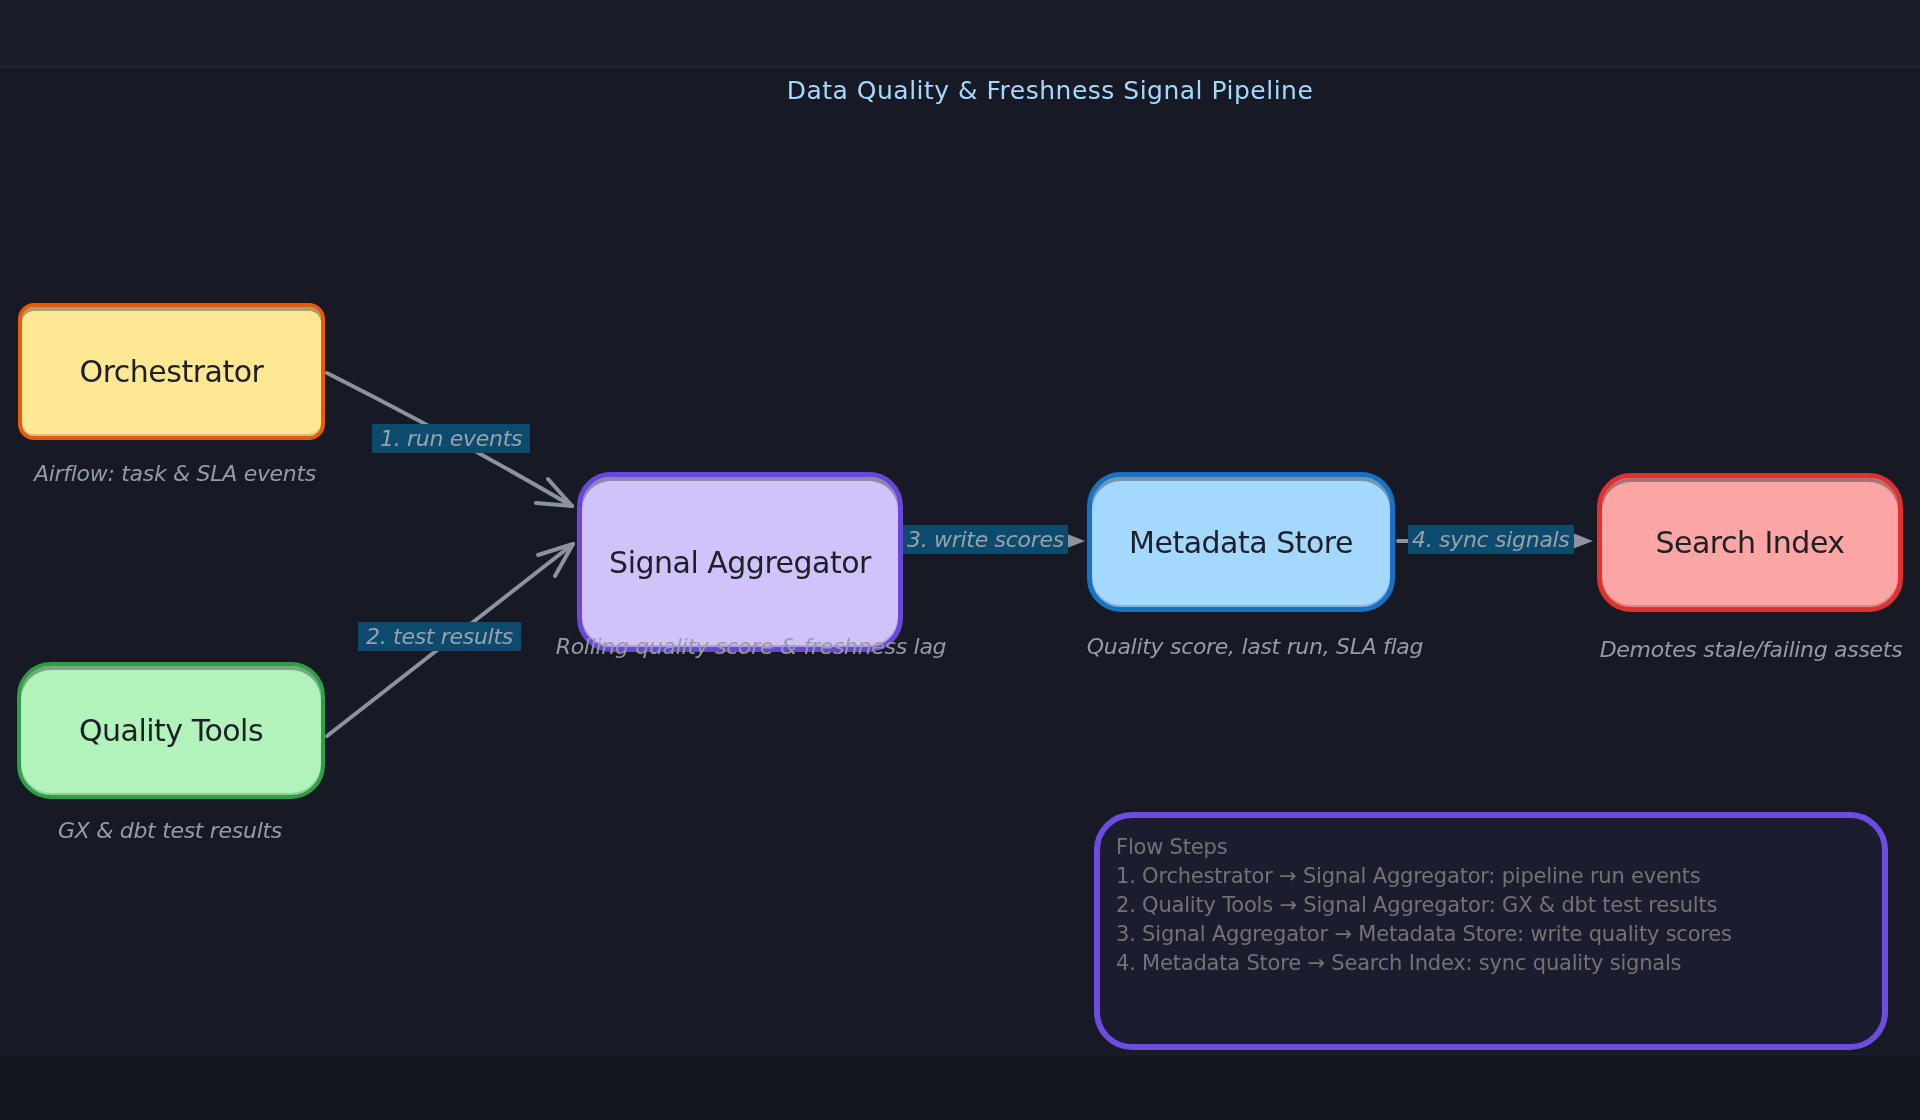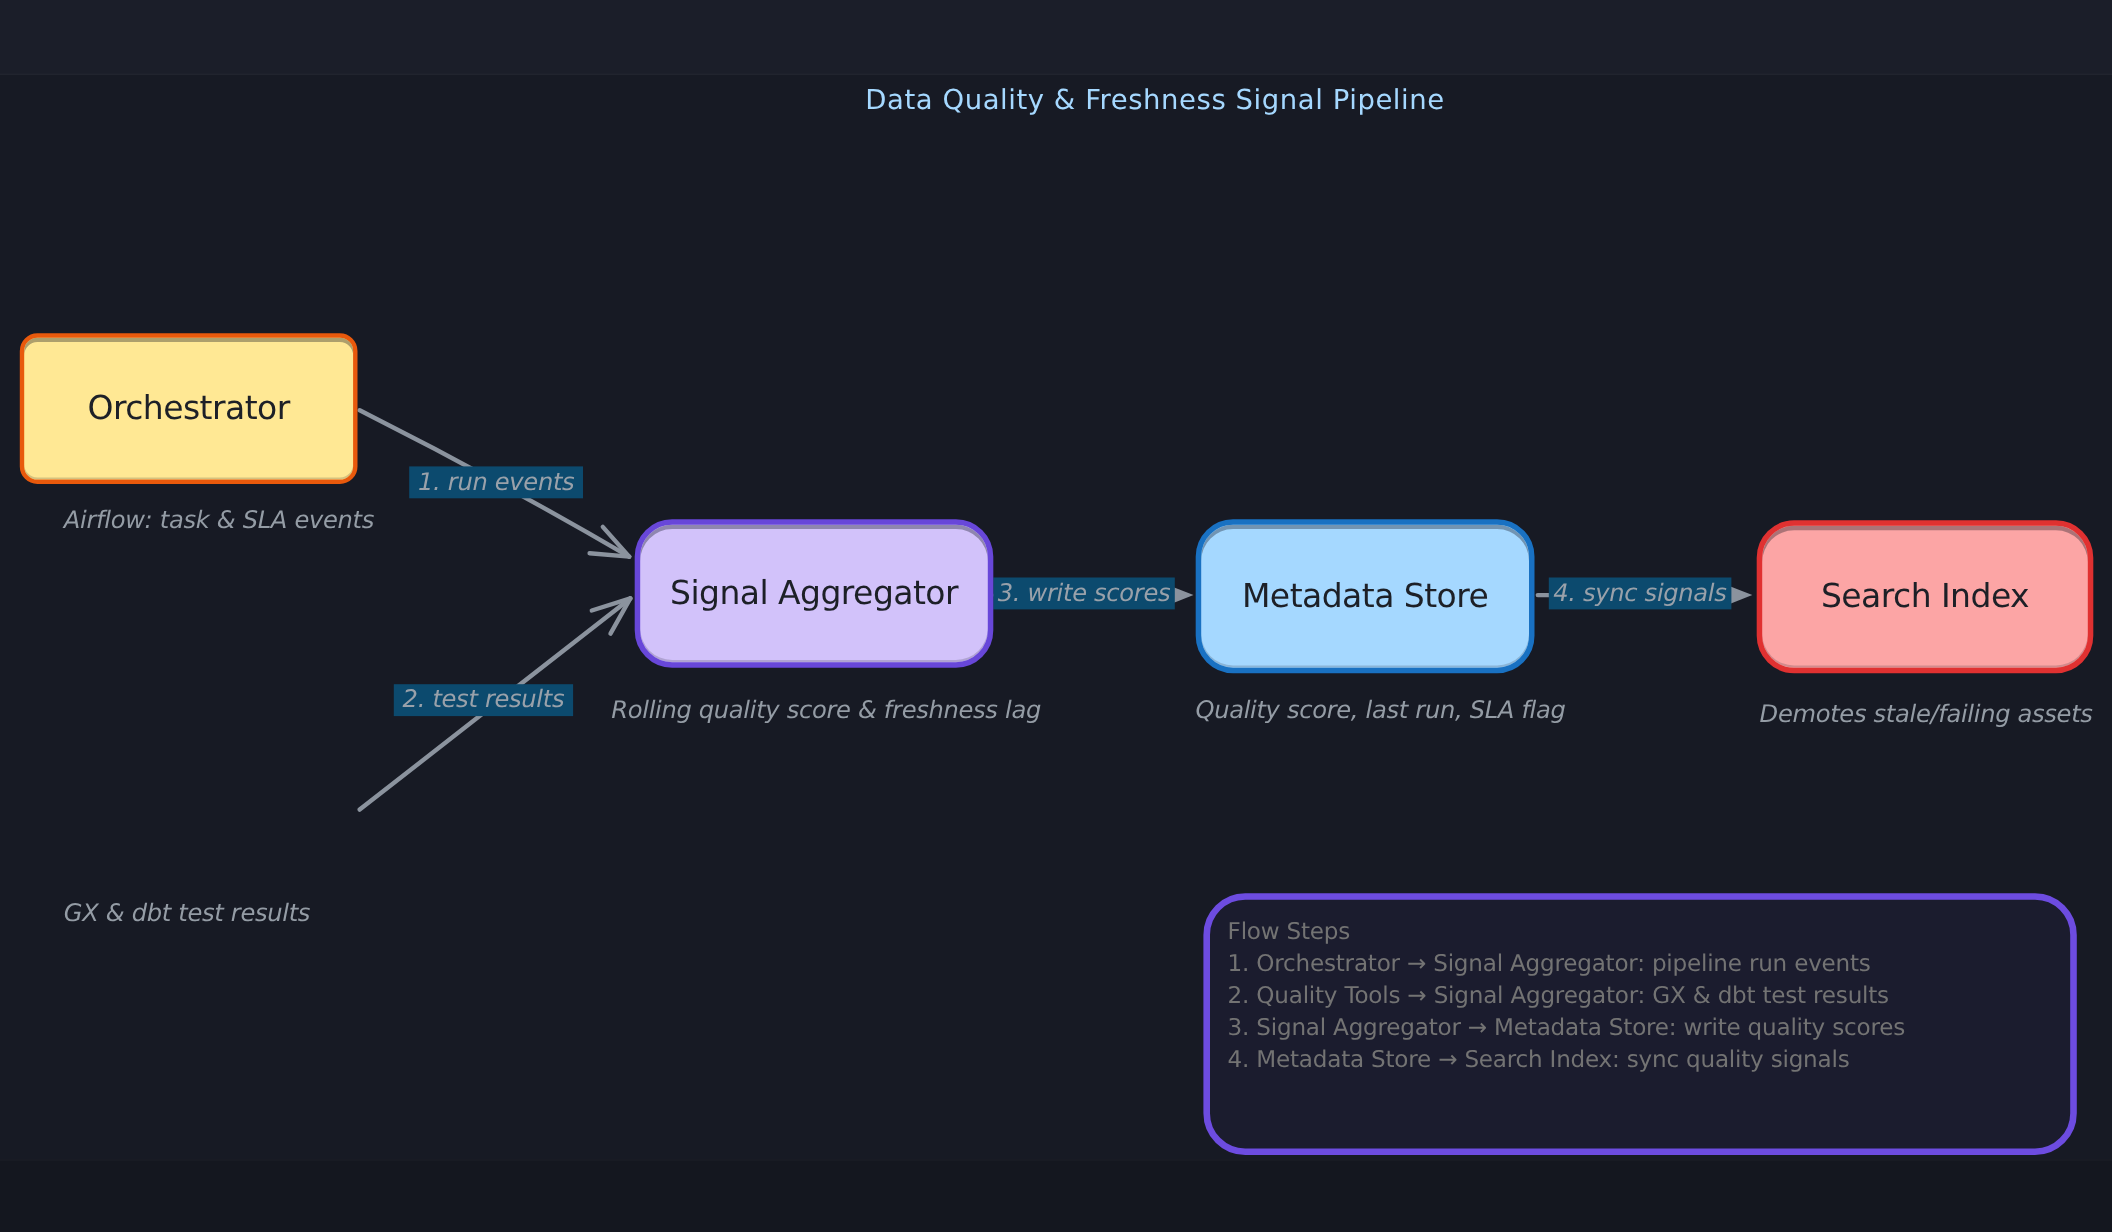--- a/index.html
+++ b/index.html
@@ -26,28 +26,28 @@
     position:absolute;display:flex;align-items:center;justify-content:center;
     border-radius:34px;border:4px solid;
     box-shadow:inset 0 4px 0 rgba(20,23,33,0.35), inset 0 -2px 0 rgba(20,23,33,0.18);
     box-sizing:border-box;
   }
   .node-label{
     font-size:30px;color:#1d2027;letter-spacing:-0.5px;white-space:nowrap;
   }
   .node-1{left:18px;top:303px;width:307px;height:137px;background:#ffe894;border-color:#e8590c;border-radius:16px;}
   .node-2{left:17px;top:662px;width:308px;height:137px;background:#b2f2bb;border-color:#2f9e44;}
-  .node-3{left:577px;top:472px;width:326px;height:135px;background:#d2c2fa;border-color:#6847d9;border-width:5px;}
+  .node-3{left:577px;top:472px;width:326px;height:180px;background:#d2c2fa;border-color:#6847d9;border-width:5px;}
   .node-4{left:1087px;top:472px;width:308px;height:140px;background:#a5d8ff;border-color:#1971c2;border-width:5px;}
   .node-5{left:1597px;top:473px;width:306px;height:139px;background:#fca5a5;border-color:#e03131;border-width:5px;}
   .caption{
     position:absolute;font-size:22px;font-style:italic;color:#949ca5;
     text-align:center;white-space:nowrap;letter-spacing:-0.3px;
   }
-  .cap-1{left:10px;top:461px;width:330px;text-align:right;}
+  .cap-1{left:10px;top:461px;width:330px;}
   .cap-2{left:10px;top:818px;width:320px;}
   .cap-3{left:550px;top:634px;width:402px;}
   .cap-4{left:1060px;top:634px;width:390px;}
   .cap-5{left:1590px;top:637px;width:322px;}
   .edge-label{
     position:absolute;font-size:22px;font-style:italic;color:#99a1aa;
     background:#0c4a6e;padding:2px 8px;white-space:nowrap;letter-spacing:-0.3px;
   }
   .el-1{left:372px;top:424px;}
   .el-2{left:358px;top:622px;}
@@ -100,20 +100,23 @@
   </svg>
 
   <div class="edge-label el-1">1. run events</div>
   <div class="edge-label el-2">2. test results</div>
   <div class="edge-label el-3">3. write scores</div>
   <div class="edge-label el-4">4. sync signals</div>
 
   <div class="node node-1">
     <span class="node-label">Orchestrator</span>
   </div>
+  <div class="node node-2">
+    <span class="node-label">Quality Tools</span>
+  </div>
   <div class="node node-3">
     <span class="node-label">Signal Aggregator</span>
   </div>
   <div class="node node-4">
     <span class="node-label">Metadata Store</span>
   </div>
   <div class="node node-5">
     <span class="node-label">Search Index</span>
   </div>
 

